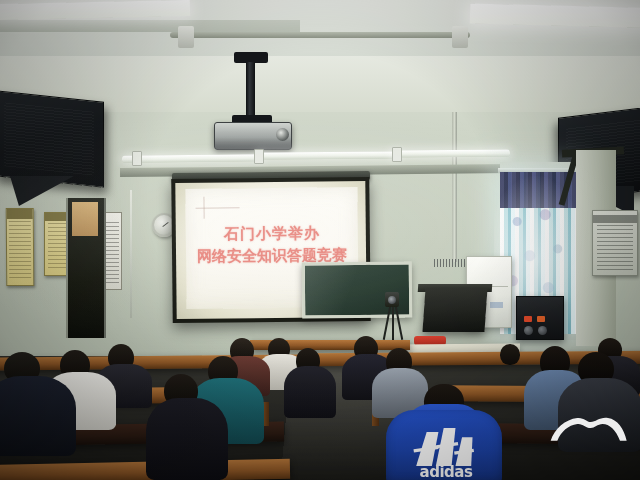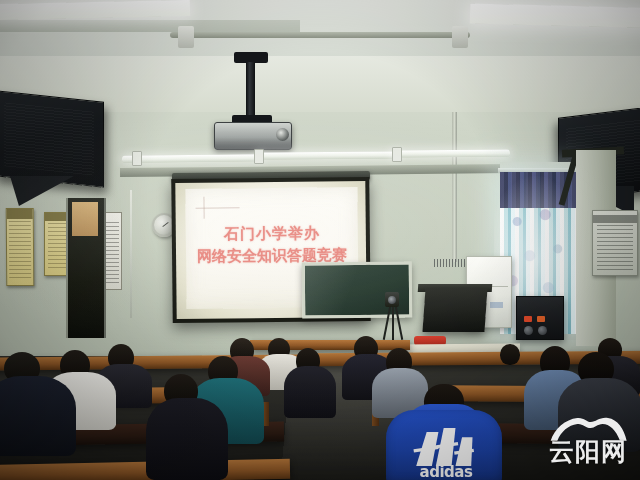--- a/index.html
+++ b/index.html
@@ -751,16 +751,15 @@
   <div class="abs" id="haze"></div>
   <div class="abs" id="vignette"></div>
 
   <div class="abs" id="watermark">
     <div id="watermark-logo">
       <svg viewBox="0 0 120 42" width="80" height="28" aria-hidden="true">
         <path d="M4 40 C10 22, 26 8, 44 6 C54 5, 58 12, 64 12 C72 12, 78 4, 90 6 C104 8, 114 22, 118 40
                  L108 40 C102 24, 92 15, 82 15 C74 15, 70 21, 64 21 C56 21, 52 14, 44 15 C30 17, 20 26, 14 40 Z" fill="#ffffff"></path>
       </svg>
     </div>
-    <div id="watermark-text">云阳网</div>
   </div>
 
 </div>
 
 </body></html>

